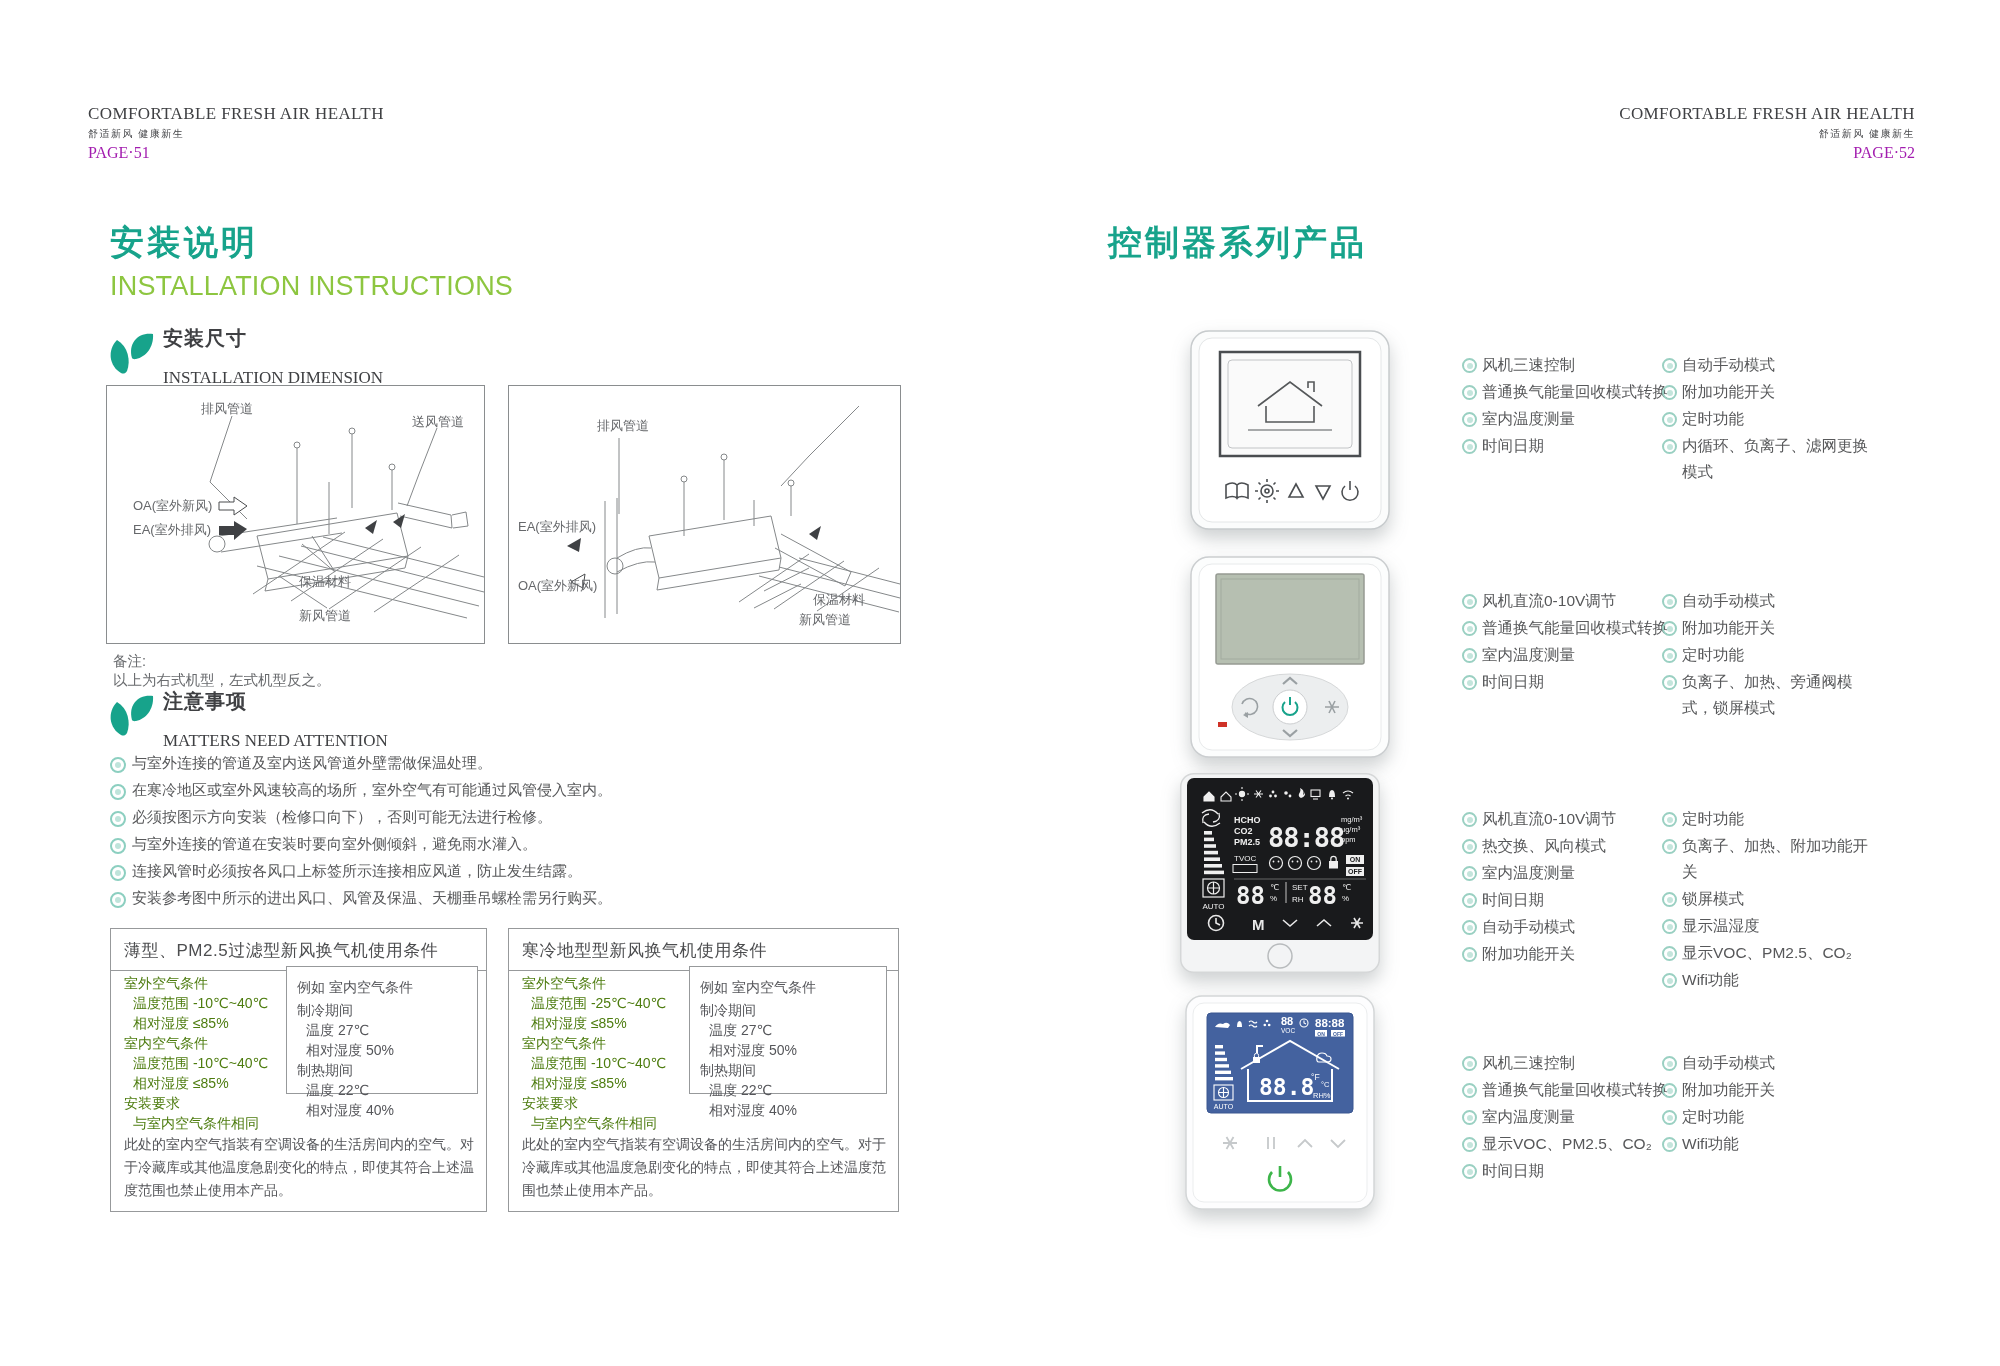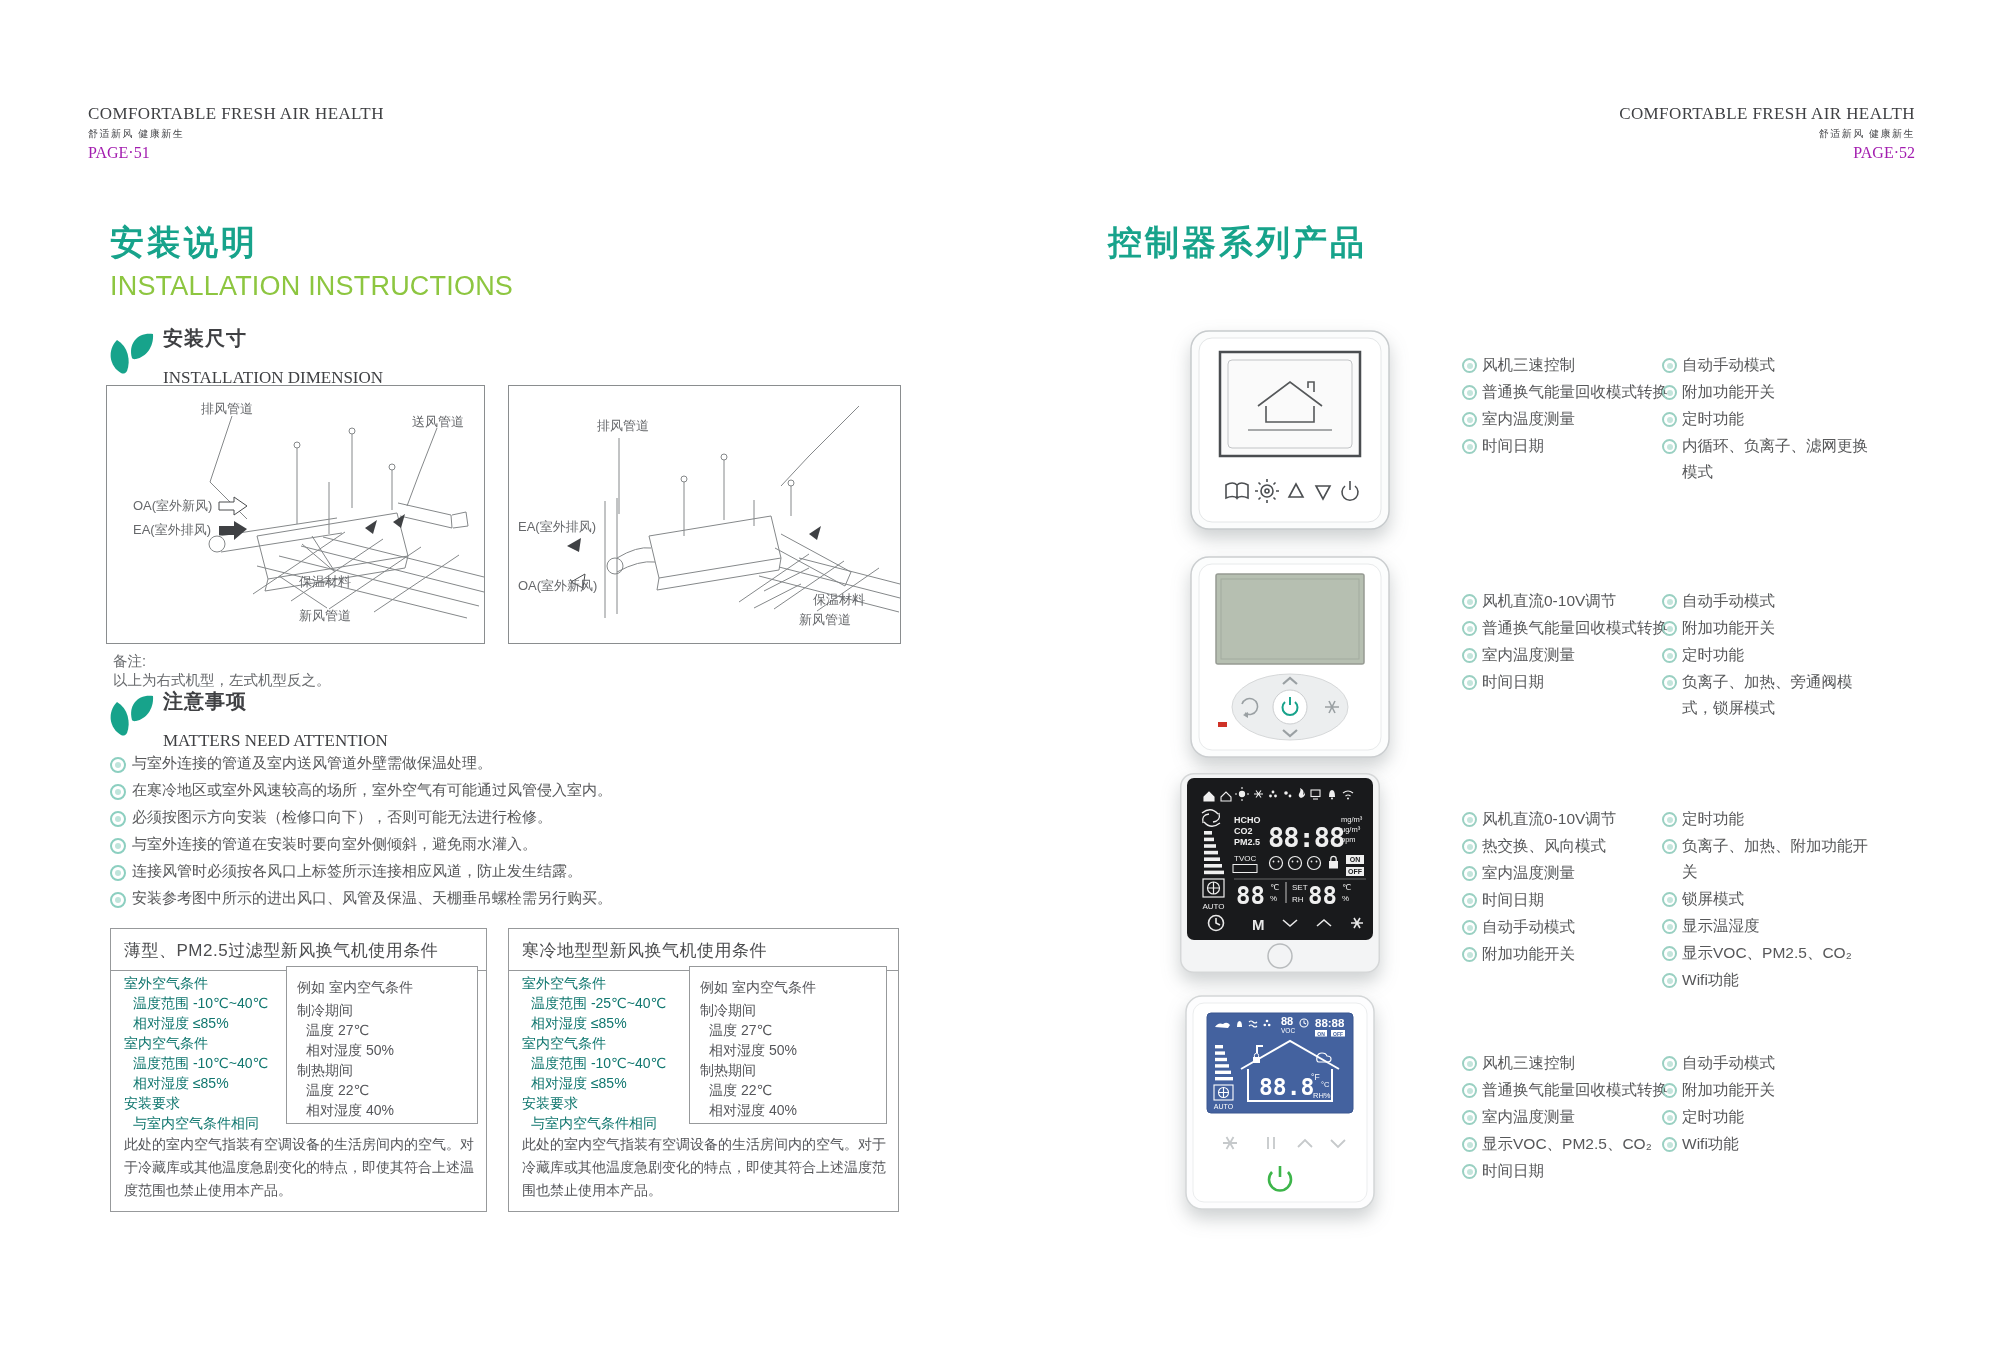--- a/index.html
+++ b/index.html
@@ -31,23 +31,23 @@
   .ring::after{content:"";position:absolute;left:3px;top:3px;width:6px;height:6px;border-radius:50%;background:#bfe4db}
 
   
   .diagbox{position:absolute;border:1px solid #8a8d8f;background:#fff}
   .dlabel{font-size:13px;fill:#66686b}
   .dline{stroke:#85888a;fill:none;stroke-width:1}
 
   
   .cond-table{position:absolute;border:1px solid #97999b;background:#fff;box-sizing:border-box}
   .ct-title{padding:10px 13px 8px;border-bottom:1px solid #97999b;font-size:17px;color:#4c4d4f;letter-spacing:.5px}
-  .ct-left{position:absolute;left:13px;top:44px;font-size:14px;line-height:20px;color:#0f766e}
+  .ct-left{position:absolute;left:13px;top:44px;font-size:14px;line-height:20px;color:#4d7c0f}
   .ct-i{text-indent:9px}
-  .ct-example{position:absolute;top:37px;height:158px;border:1px solid #97999b;padding:10px 10px;box-sizing:border-box;
+  .ct-example{position:absolute;top:37px;height:128px;border:1px solid #97999b;padding:10px 10px;box-sizing:border-box;
               font-size:14px;line-height:20px;color:#55565a;background:#fff}
   .ct-ex-title{margin-bottom:3px}
   .ct-foot{position:absolute;left:13px;font-size:14px;line-height:23px;color:#55565a}
 
   
   .feat-col{width:212px}
   .feat{display:flex;align-items:flex-start;margin-bottom:1px;font-size:15.5px;line-height:26px;color:#57585a}
   .fring{flex:0 0 auto;width:11px;height:11px;border:2px solid #9ad0c2;border-radius:50%;margin:6px 5px 0 0;position:relative}
   .fring::after{content:"";position:absolute;left:2.5px;top:2.5px;width:6px;height:6px;border-radius:50%;background:#c4e5dc}
   .ftext{max-width:192px}

